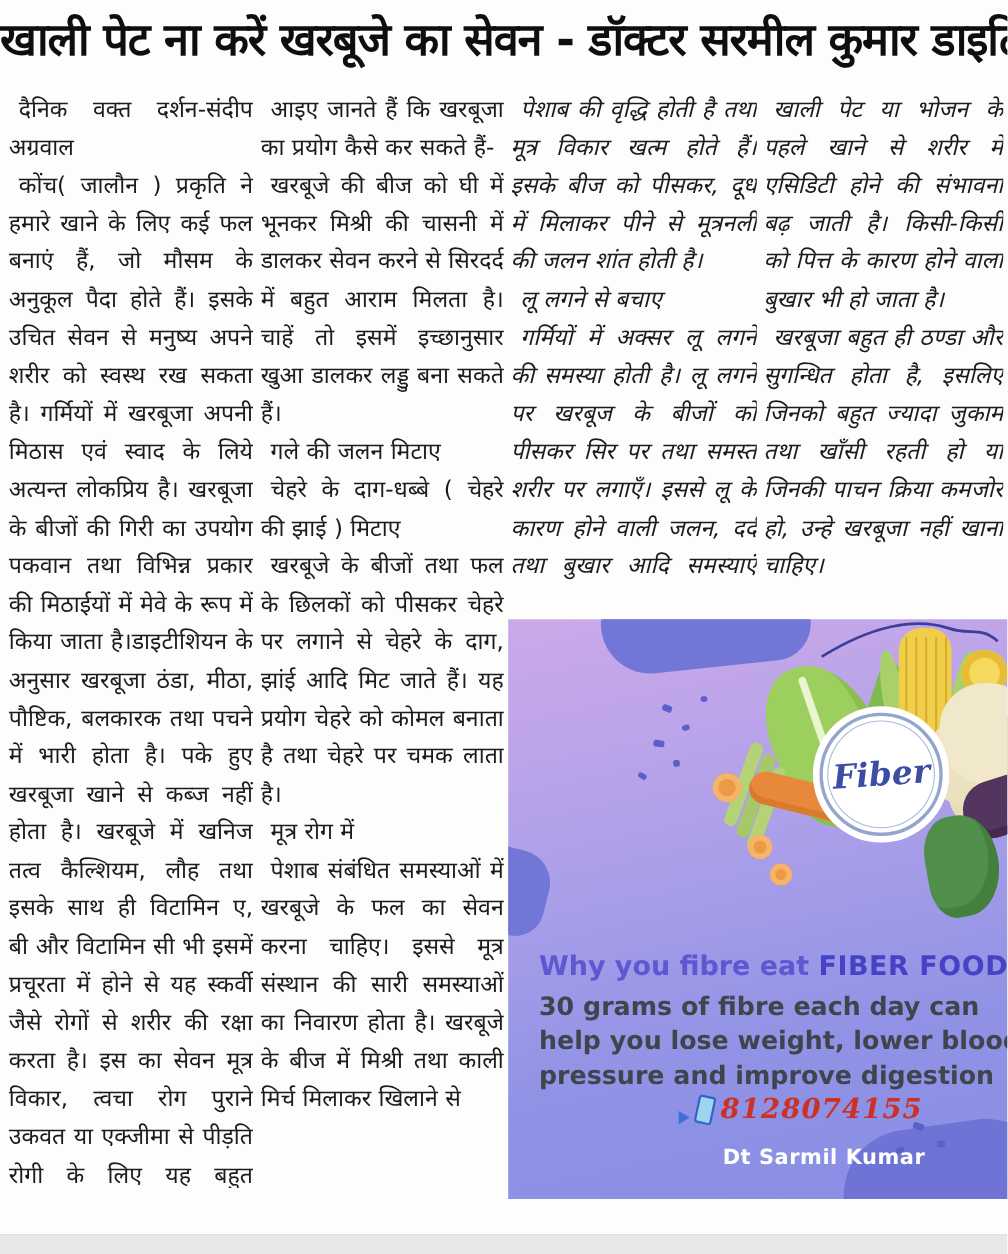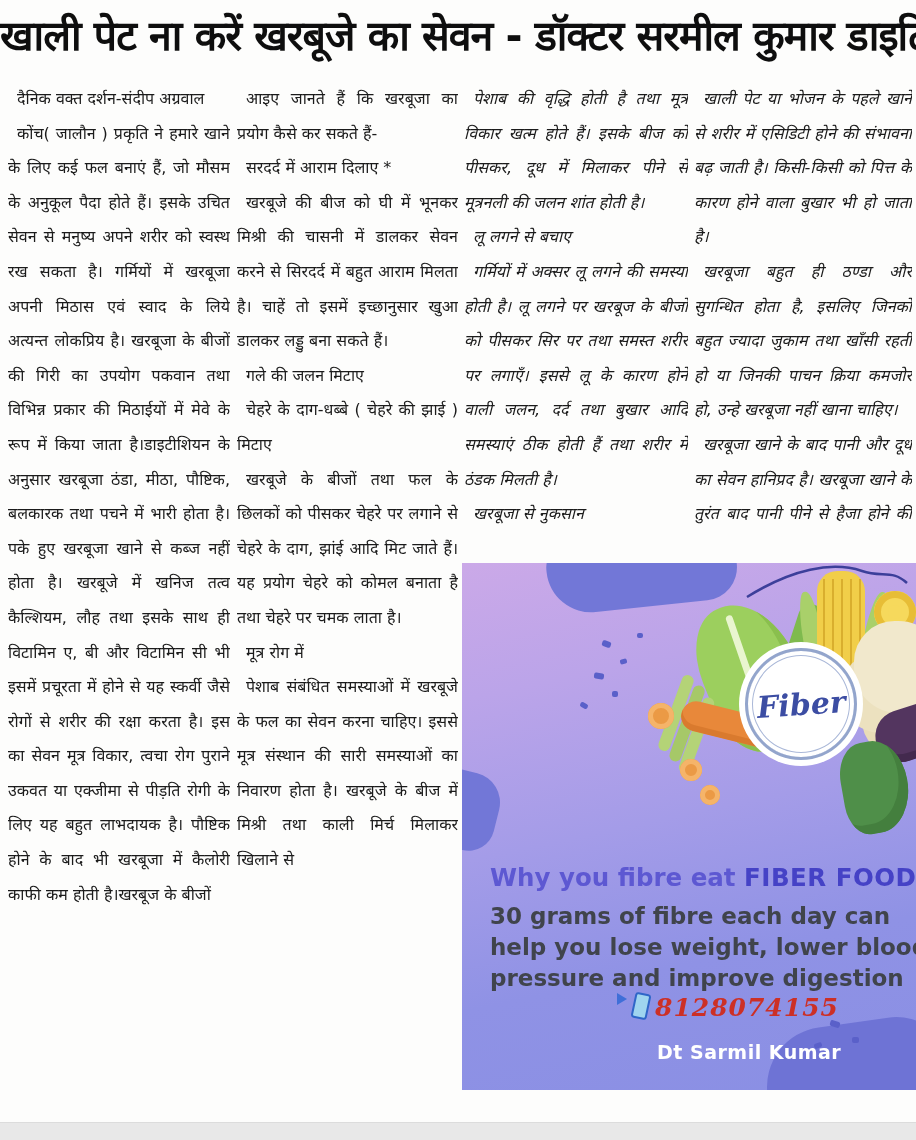--- a/index.html
+++ b/index.html
@@ -14,21 +14,21 @@
     position:absolute; left:0; top:6px; width:916px; height:62px;
     font-family:"DejaVu Sans","Liberation Sans",sans-serif;
     font-weight:bold; font-size:41px; line-height:60px;
     color:#0e0e0e; text-align:center; letter-spacing:-1px;
     white-space:nowrap;
   }
   
   .col {
     position:absolute; top:82px;
     font-family:"DejaVu Sans","Liberation Sans",sans-serif;
-    font-size:16px; line-height:34.6px; color:#1b1b1b;
+    font-size:21px; line-height:34.6px; color:#1b1b1b;
     text-align:justify; overflow:hidden;
   }
   .col p { text-indent:9px; }
   #col1 { left:8px;   width:222px; height:998px; }
   #col2 { left:237px; width:221px; height:998px; }
   #col3 { left:464px; width:224px; height:452px;font-style:italic; }
   #col4 { left:694px; width:218px; height:452px;font-style:italic; }
   
   .ad {
     position:absolute; left:462px; top:563px; width:454px; height:527px;
@@ -65,42 +65,41 @@
     position:absolute; left:283px; top:85px; width:112px; height:112px;
     background:#ffffff; border-radius:50%;
     border:3px solid #93a5cc;
     box-shadow:0 0 0 6px #ffffff, inset 0 0 0 4px #ffffff, inset 0 0 0 5px #aab8d8;
     display:flex; align-items:center; justify-content:center;
   }
   .fiber-label { font-family:"DejaVu Serif","Liberation Serif",serif; font-style:italic; font-weight:bold; font-size:30px; color:#3c4da3; transform:rotate(-4deg); }
   .ad-title { position:absolute; left:28px; top:300px; width:430px; font-size:24.5px; font-weight:bold; color:#5d58d2; white-space:nowrap; }
   .ad-title .strong { color:#4542c6; font-weight:800; letter-spacing:0.5px; }
   .ad-body { position:absolute; left:28px; top:338px; width:440px; font-size:23px; line-height:31px; font-weight:bold; color:#40444c; }
-  .ad-phone { position:absolute; left:155px; top:430px; display:flex; align-items:flex-start; gap:6px; }
+  .ad-phone { position:absolute; left:155px; top:430px; display:flex; align-items:flex-end; gap:6px; }
   .phone-arrow { width:0; height:0; border-top:6px solid transparent; border-bottom:6px solid transparent; border-left:10px solid #3f6fd8; }
   .phone-body { width:16px; height:26px; background:#9fd4ef; border:2px solid #2f66c8; border-radius:3px; transform:rotate(12deg); }
   .phone-number { font-family:"DejaVu Serif","Liberation Serif",serif; font-style:italic; font-weight:bold; font-size:25px; color:#cc3026; letter-spacing:1px; }
   .ad-signature { position:absolute; left:195px; top:478px; font-size:19px; font-weight:bold; color:#ffffff; letter-spacing:0.5px; }
   
   .footer-strip { position:absolute; left:0; top:1122px; width:916px; height:18px; background:#e8e8e8; border-top:1px solid #dcdcdc; }
 </style>
 </head>
 <body>
 
 <div class="page">
 
   <div class="headline">खाली पेट ना करें खरबूजे का सेवन - डॉक्टर सरमील कुमार डाइटिशियन</div>
 
   <div class="col" id="col1">
       <p>दैनिक वक्त दर्शन-संदीप अग्रवाल</p>
       <p>कोंच( जालौन ) प्रकृति ने हमारे खाने के लिए कई फल बनाएं हैं, जो मौसम के अनुकूल पैदा होते हैं। इसके उचित सेवन से मनुष्य अपने शरीर को स्वस्थ रख सकता है। गर्मियों में खरबूजा अपनी मिठास एवं स्वाद के लिये अत्यन्त लोकप्रिय है। खरबूजा के बीजों की गिरी का उपयोग पकवान तथा विभिन्न प्रकार की मिठाईयों में मेवे के रूप में किया जाता है।डाइटीशियन के अनुसार खरबूजा ठंडा, मीठा, पौष्टिक, बलकारक तथा पचने में भारी होता है। पके हुए खरबूजा खाने से कब्ज नहीं होता है। खरबूजे में खनिज तत्व कैल्शियम, लौह तथा इसके साथ ही विटामिन ए, बी और विटामिन सी भी इसमें प्रचूरता में होने से यह स्कर्वी जैसे रोगों से शरीर की रक्षा करता है। इस का सेवन मूत्र विकार, त्वचा रोग पुराने उकवत या एक्जीमा से पीड़ति रोगी के लिए यह बहुत लाभदायक है। पौष्टिक होने के बाद भी खरबूजा में कैलोरी काफी कम होती है।खरबूज के बीजों</p>
     </div>
   <div class="col" id="col2">
       <p>आइए जानते हैं कि खरबूजा का प्रयोग कैसे कर सकते हैं-</p>
-      <p>सरदर्द में आराम दिलाए *</p>
       <p>खरबूजे की बीज को घी में भूनकर मिश्री की चासनी में डालकर सेवन करने से सिरदर्द में बहुत आराम मिलता है। चाहें तो इसमें इच्छानुसार खुआ डालकर लड्डु बना सकते हैं।</p>
       <p>गले की जलन मिटाए</p>
       <p>चेहरे के दाग-धब्बे ( चेहरे की झाई ) मिटाए</p>
       <p>खरबूजे के बीजों तथा फल के छिलकों को पीसकर चेहरे पर लगाने से चेहरे के दाग, झांई आदि मिट जाते हैं। यह प्रयोग चेहरे को कोमल बनाता है तथा चेहरे पर चमक लाता है।</p>
       <p>मूत्र रोग में</p>
       <p>पेशाब संबंधित समस्याओं में खरबूजे के फल का सेवन करना चाहिए। इससे मूत्र संस्थान की सारी समस्याओं का निवारण होता है। खरबूजे के बीज में मिश्री तथा काली मिर्च मिलाकर खिलाने से</p>
     </div>
   <div class="col" id="col3">
       <p>पेशाब की वृद्धि होती है तथा मूत्र विकार खत्म होते हैं। इसके बीज को पीसकर, दूध में मिलाकर पीने से मूत्रनली की जलन शांत होती है।</p>
       <p>लू लगने से बचाए</p>

